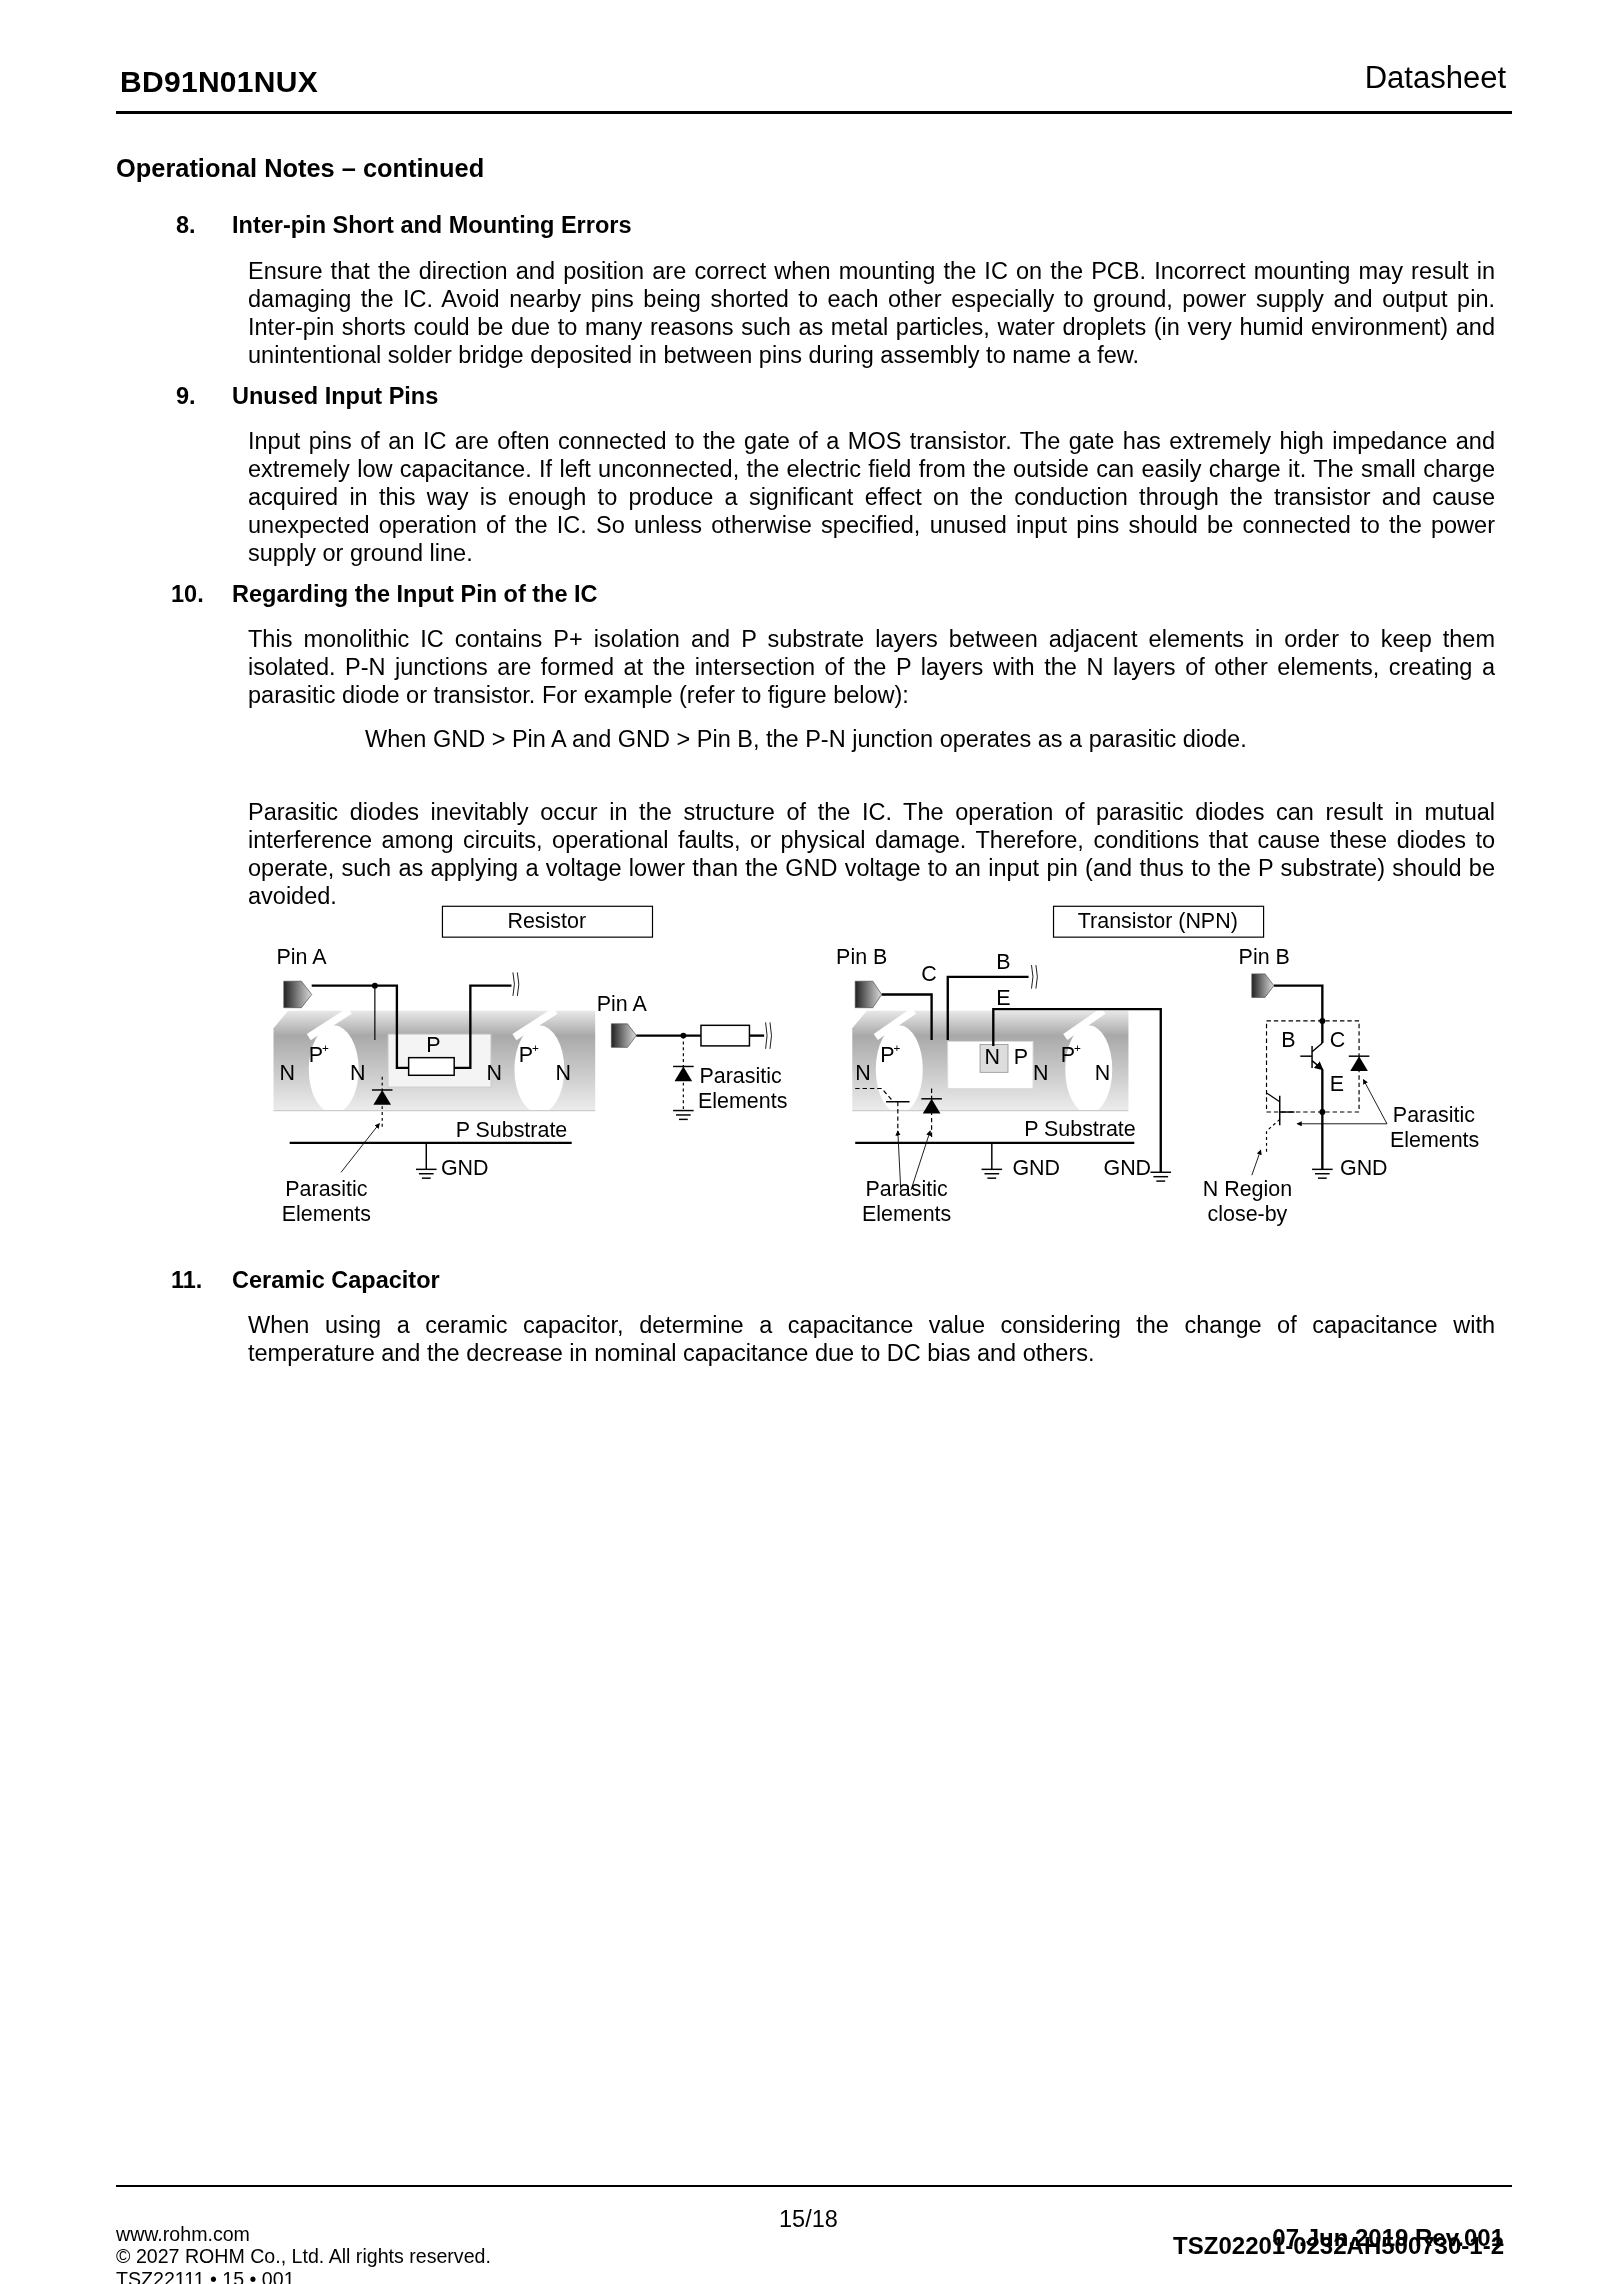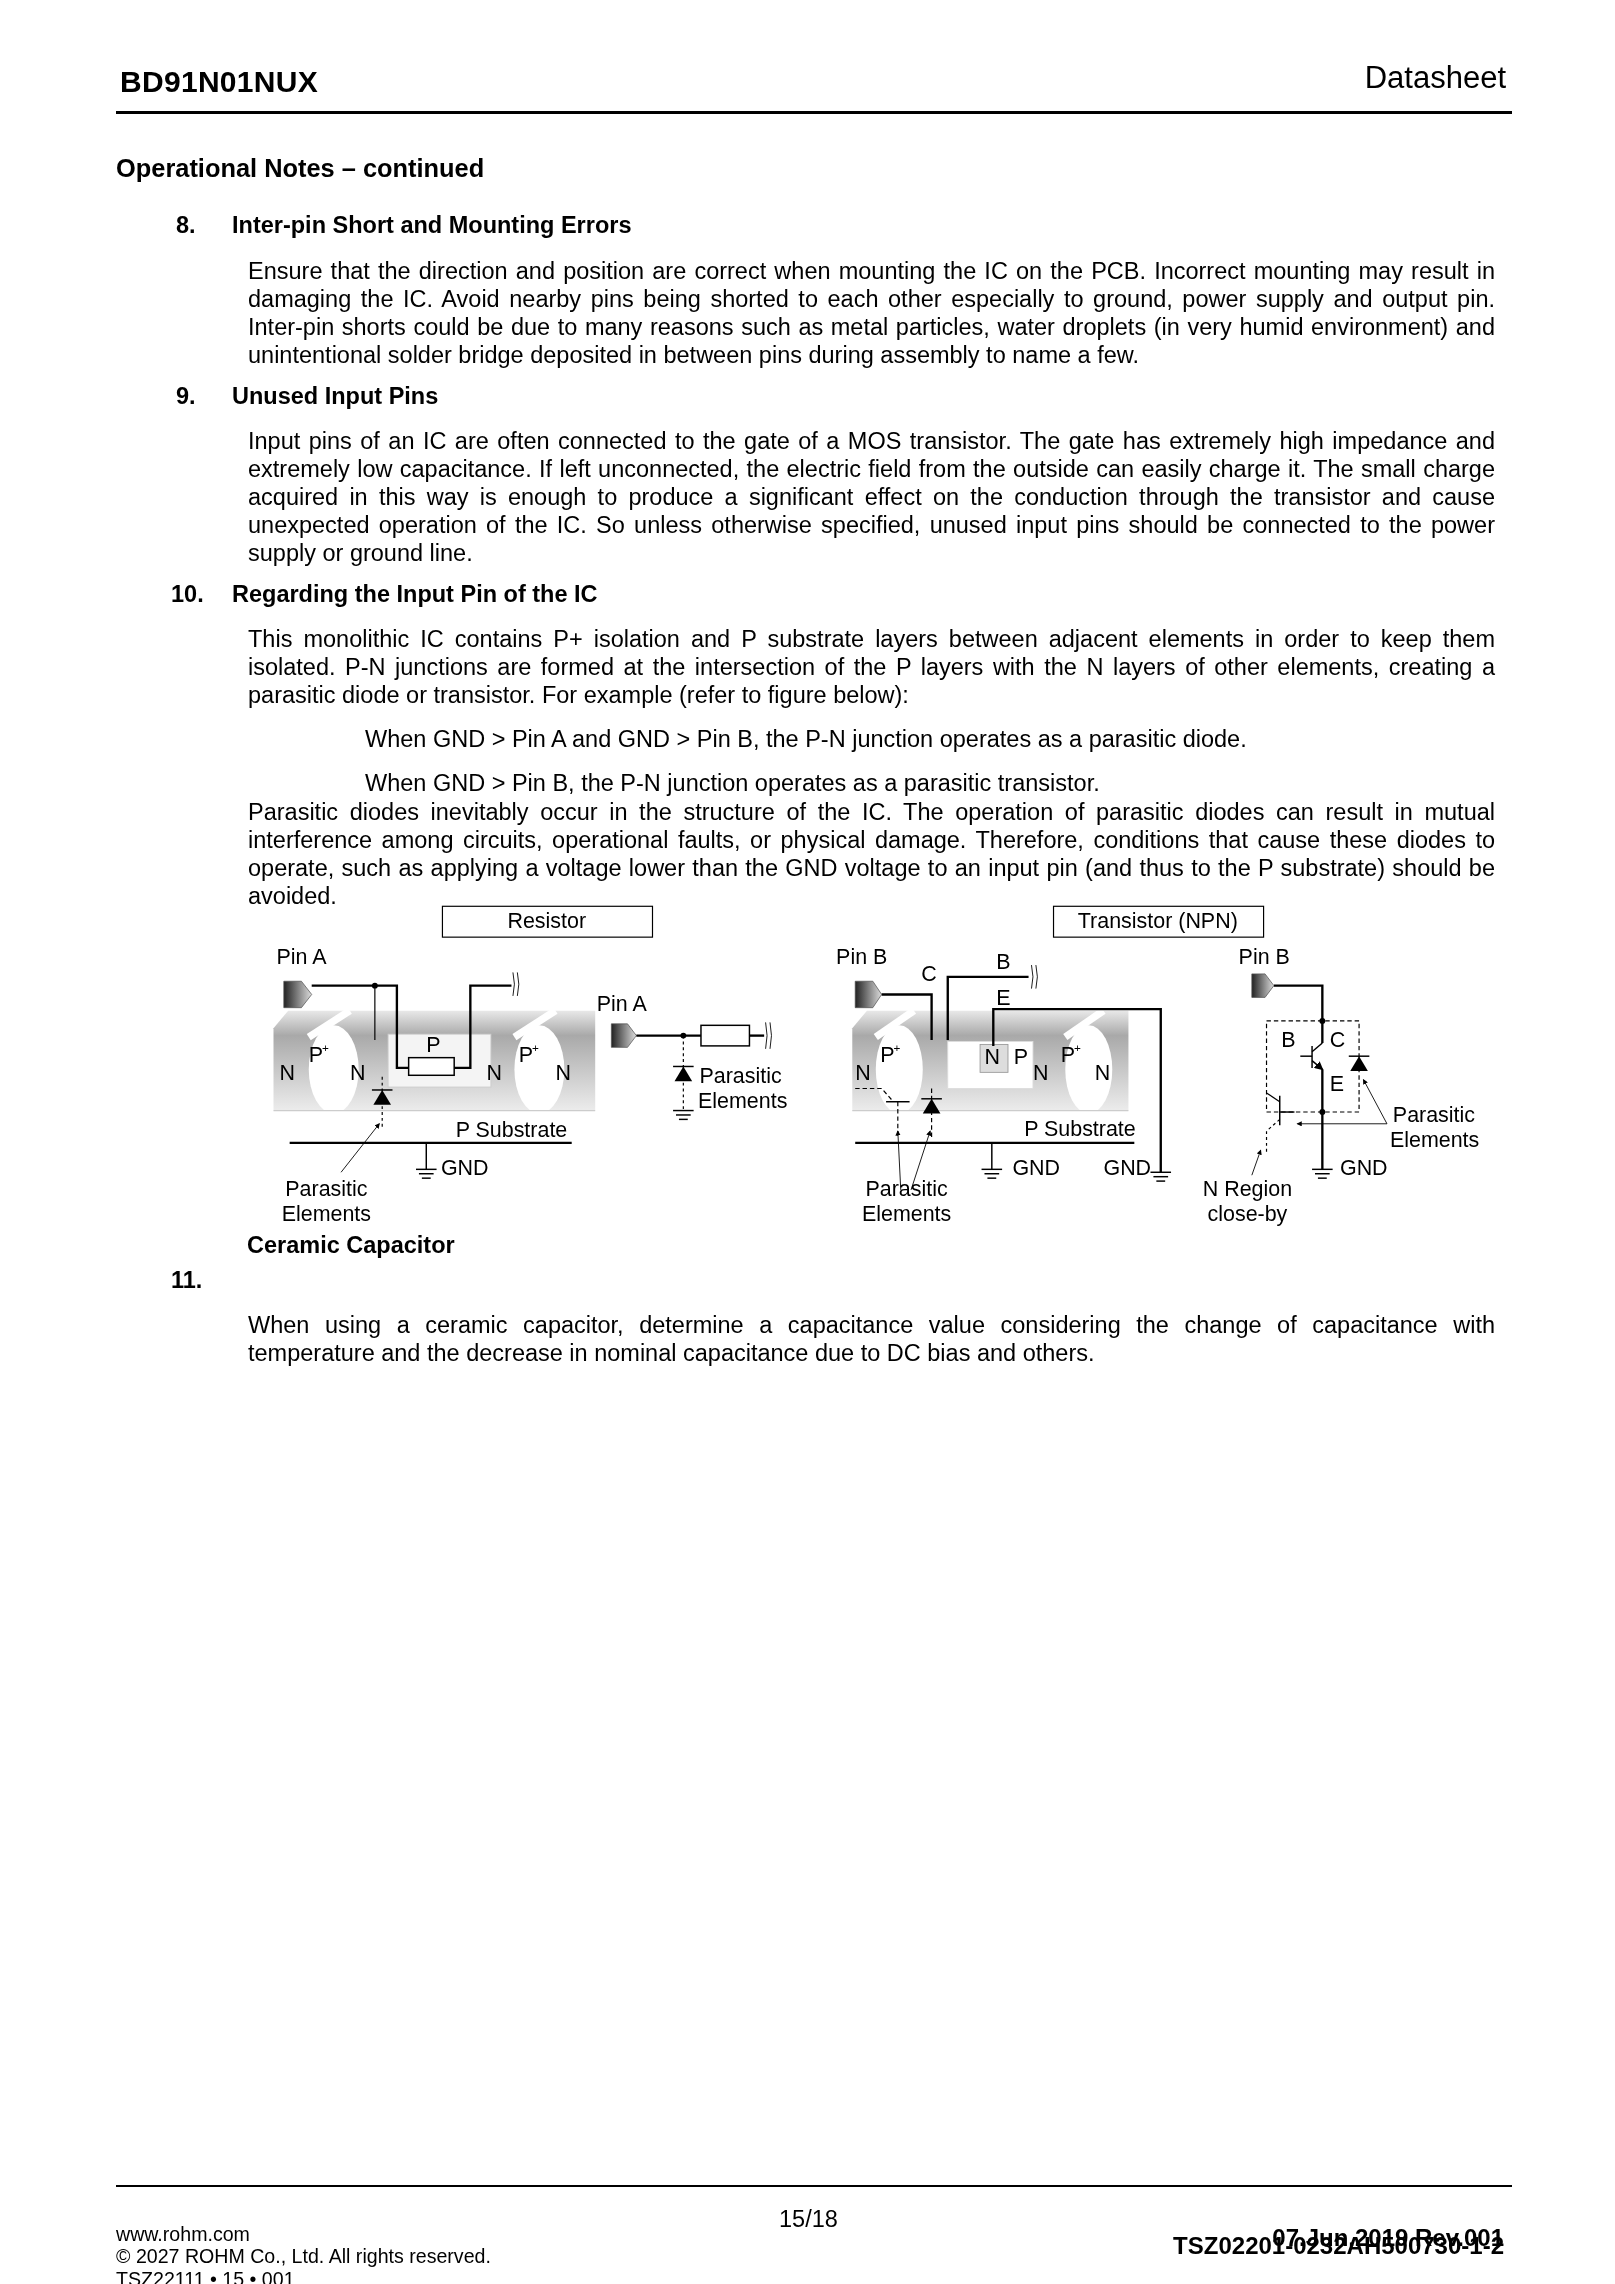--- a/index.html
+++ b/index.html
@@ -52,21 +52,20 @@
   <p>Input pins of an IC are often connected to the gate of a MOS transistor.   The gate has extremely high impedance and extremely low capacitance.   If left unconnected, the electric field from the outside can easily charge it.   The small charge acquired in this way is enough to produce a significant effect on the conduction through the transistor and cause unexpected operation of the IC.   So unless otherwise specified, unused input pins should be connected to the power supply or ground line.</p>
 </div>
 
 <div class="abs item-num" style="left:171px; top:581px;">10.</div>
 <div class="abs item-head" style="top:581px;">Regarding the Input Pin of the IC</div>
 <div class="abs para" style="top:609px;">
   <p>This monolithic IC contains P+ isolation and P substrate layers between adjacent elements in order to keep them isolated.   P-N junctions are formed at the intersection of the P layers with the N layers of other elements, creating a parasitic diode or transistor.   For example (refer to figure below):</p>
 </div>
 <div class="abs para indent" style="top:709px;">
   <p>When GND &gt; Pin A and GND &gt; Pin B, the P-N junction operates as a parasitic diode.</p>
-  <p>When GND &gt; Pin B, the P-N junction operates as a parasitic transistor.</p>
 </div>
 <div class="abs para" style="top:782px;">
   <p>Parasitic diodes inevitably occur in the structure of the IC.   The operation of parasitic diodes can result in mutual interference among circuits, operational faults, or physical damage.   Therefore, conditions that cause these diodes to operate, such as applying a voltage lower than the GND voltage to an input pin (and thus to the P substrate) should be avoided.</p>
 </div>
 
 <svg class="abs diagram" viewBox="170 610 870 230" preserveAspectRatio="none" xmlns="http://www.w3.org/2000/svg">
   <defs>
     <linearGradient id="pinGrad" x1="0" y1="0" x2="1" y2="0">
       <stop offset="0" stop-color="#222"></stop>
       <stop offset="1" stop-color="#ddd"></stop>
@@ -243,21 +242,21 @@
     <line x1="944" y1="765" x2="883" y2="765" stroke="#000" stroke-width="0.6" marker-end="url(#arr)"></line>
     <text x="948" y="764">Parasitic</text>
     <text x="946" y="781">Elements</text>
     <line x1="852" y1="800" x2="858" y2="783" stroke="#000" stroke-width="0.6" marker-end="url(#arr)"></line>
     <text x="849" y="814" text-anchor="middle">N Region</text>
     <text x="849" y="831" text-anchor="middle">close-by</text>
   </g>
 </svg>
 
 <div class="abs item-num" style="left:171px; top:1267px;">11.</div>
-<div class="abs item-head" style="top:1232px;margin-left:15px;">Ceramic Capacitor</div>
+<div class="abs item-head" style="top:1267px;">Ceramic Capacitor</div>
 <div class="abs para" style="top:1295px;">
   <p>When using a ceramic capacitor, determine a capacitance value considering the change of capacitance with temperature and the decrease in nominal capacitance due to DC bias and others.</p>
 </div>
 
 <div class="abs footer-rule"></div>
 <div class="abs foot-l" style="top:2188px;">www.rohm.com</div>
 <div class="abs foot-l" style="top:2210px;">© 2027 ROHM Co., Ltd. All rights reserved.</div>
 <div class="abs foot-l" style="top:2233px;">TSZ22111 • 15 • 001</div>
 <div class="abs foot-page">15/18</div>
 <div class="abs foot-r" style="top:2191px;margin-top:41px;">TSZ02201-0232AH500730-1-2</div>

